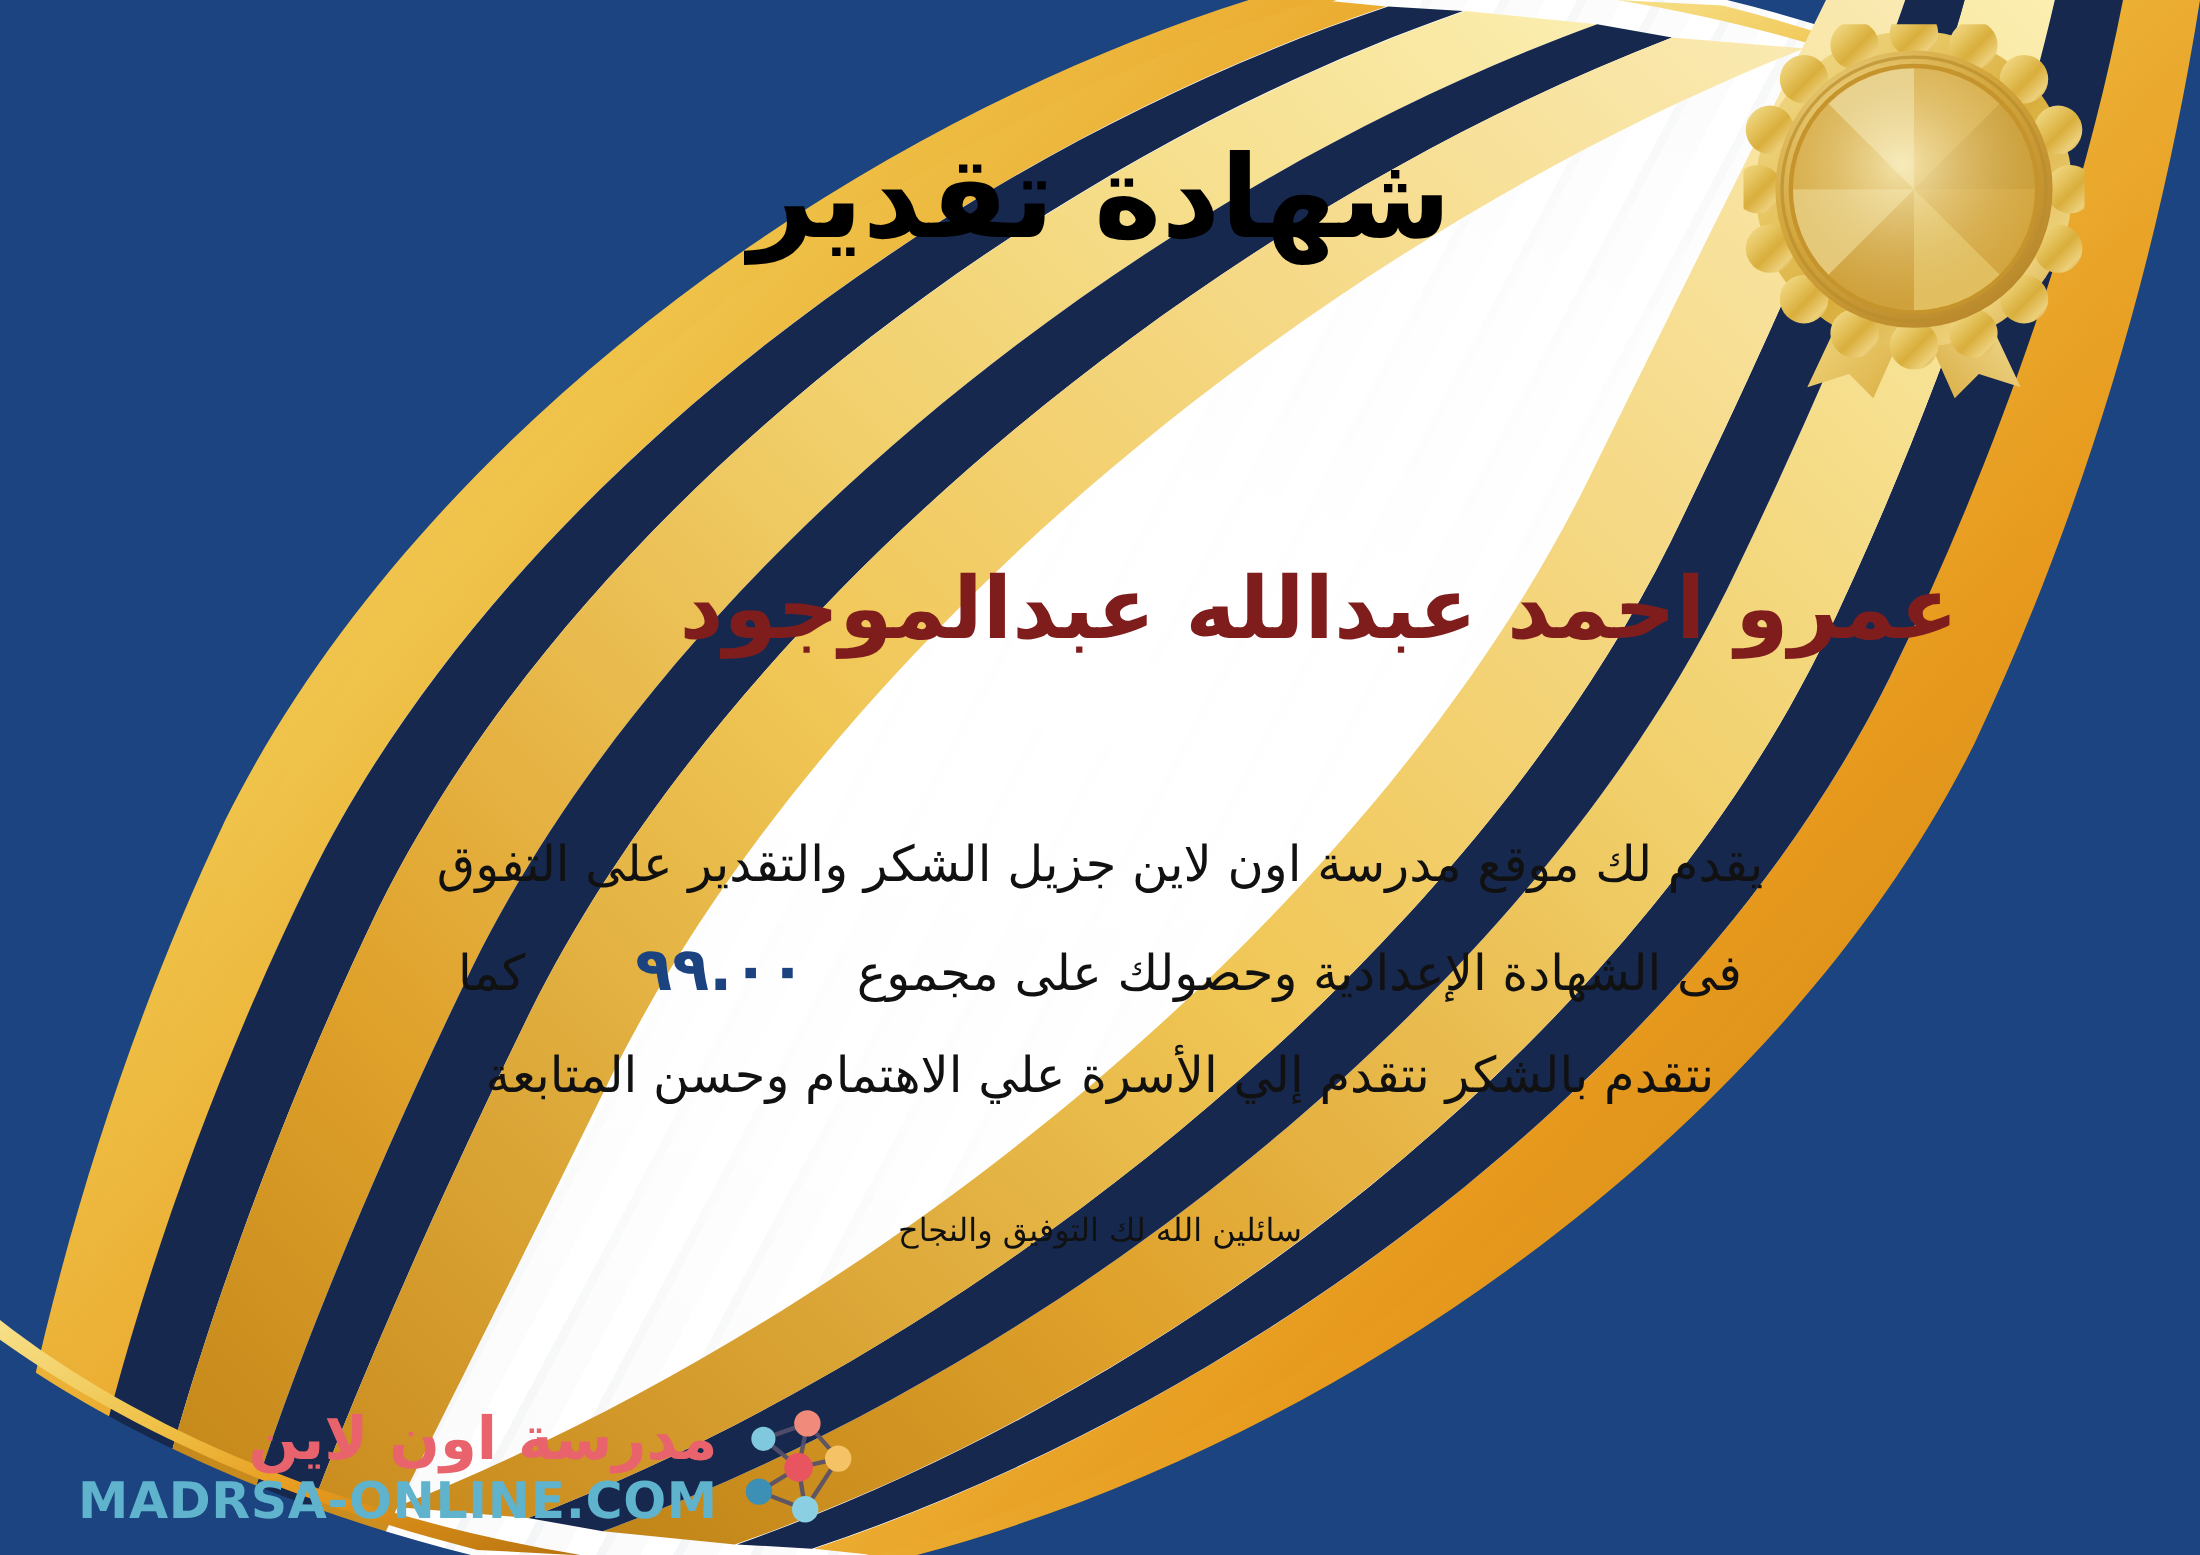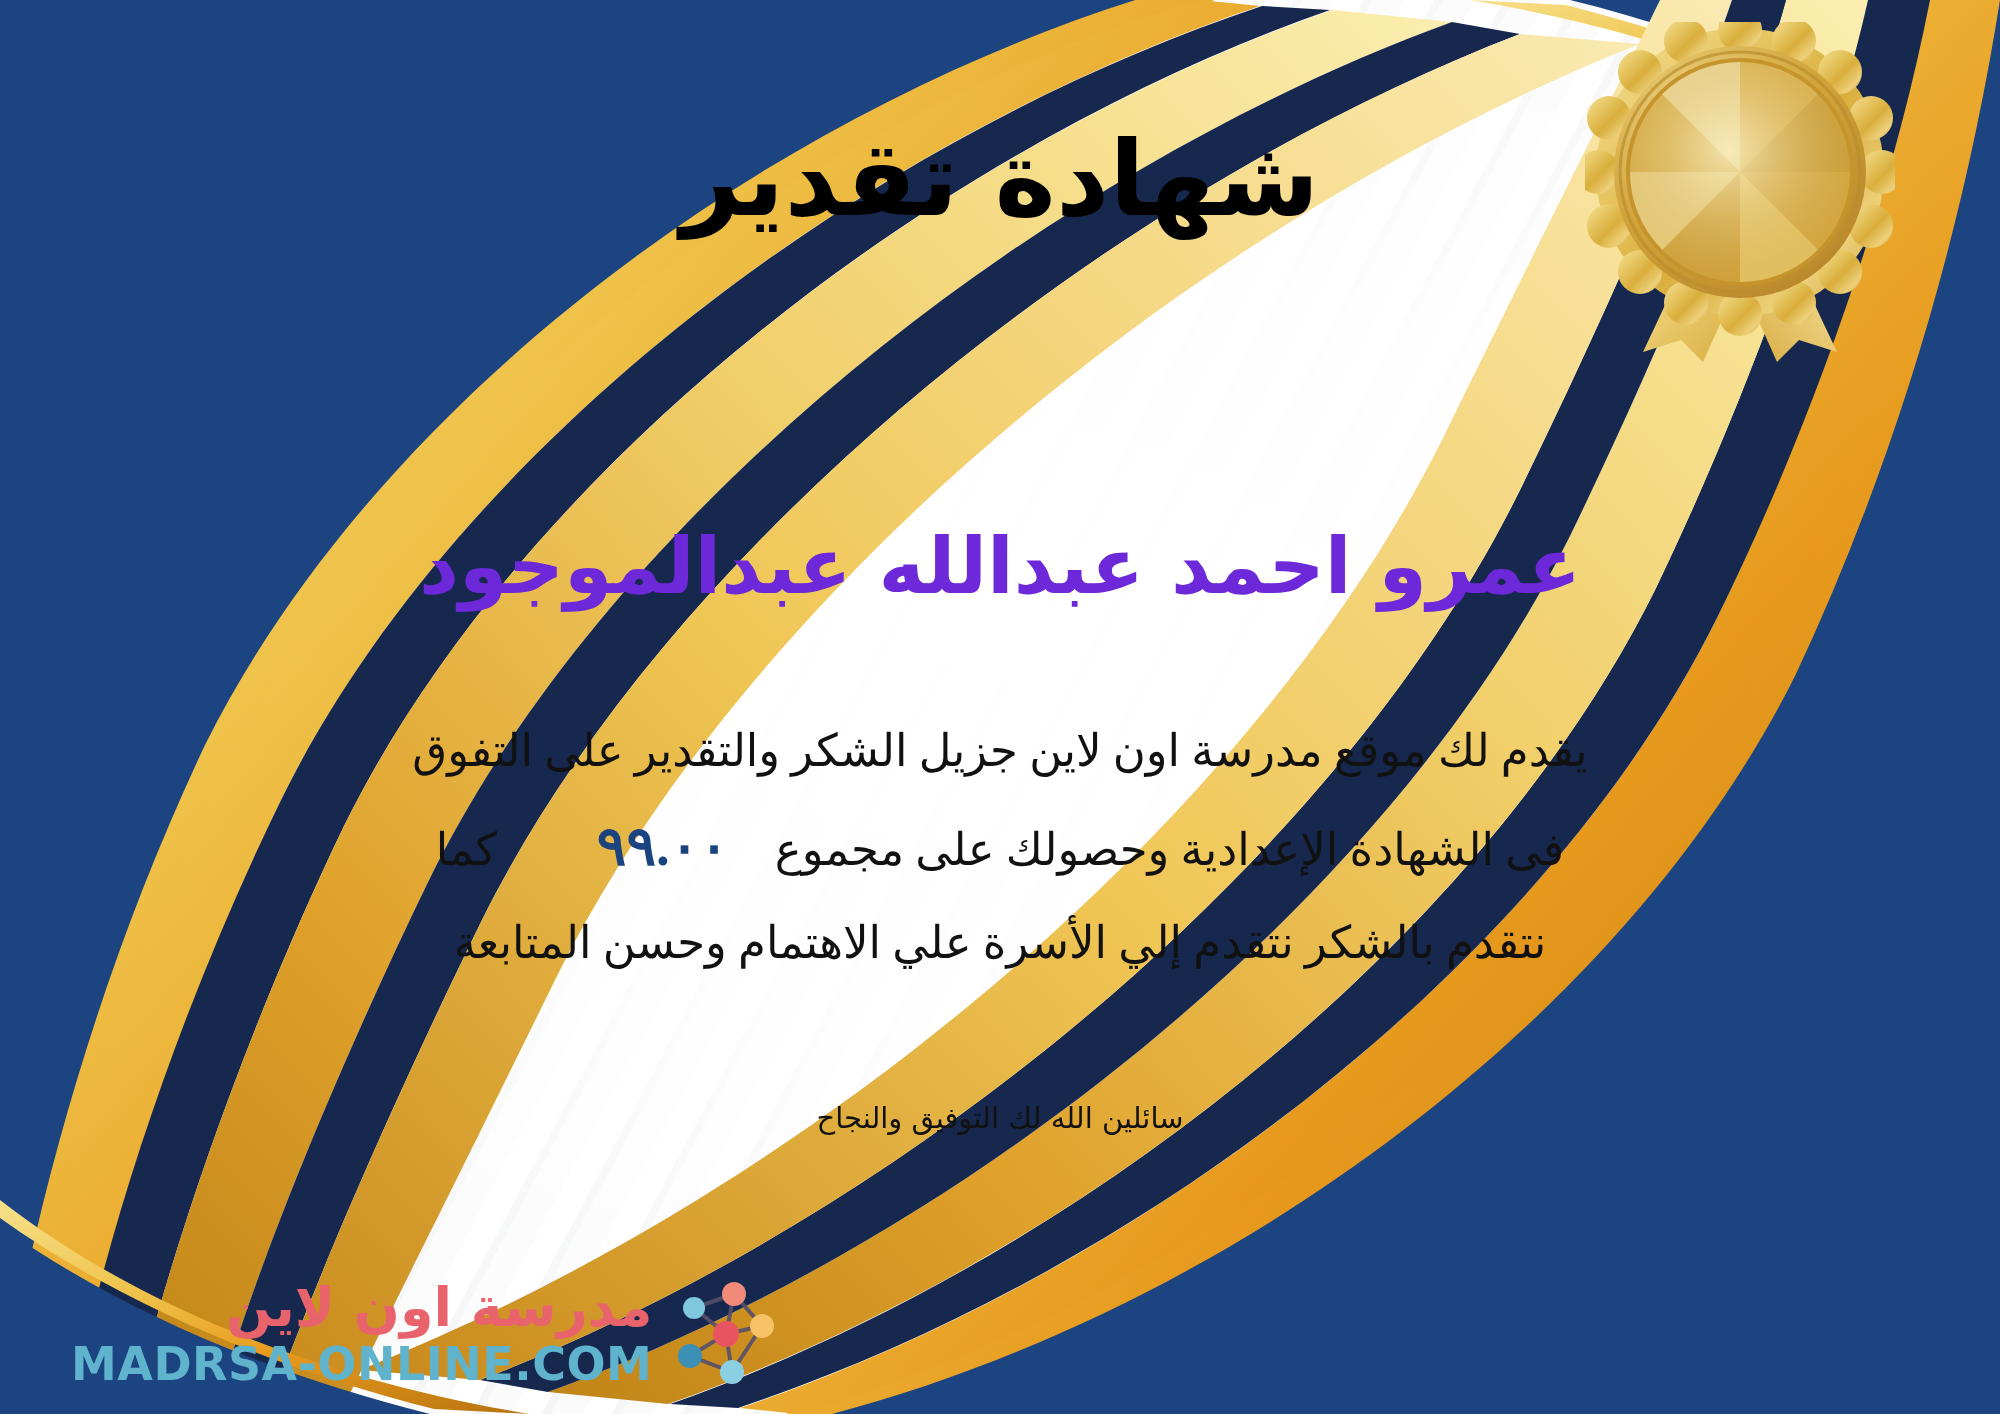--- a/index.html
+++ b/index.html
@@ -60,31 +60,32 @@
     top:120px; left:0; right:0;
     font-size:104px;
     font-weight:700;
     color:#000000;
     letter-spacing:1px;
     line-height:1.15;
   }
 
   .name {
     position:absolute;
-    top:520px; left:-30px; right:-30px;
+    top:508px; left:-30px; right:-30px;
     font-size:78px;
     font-weight:700;
-    color:#6d28d9;
+    color:#7f1d1d;
     line-height:1.2;
     white-space:nowrap;
+    text-align:right;
   }
 
   .body-block {
     position:absolute;
-    top:708px; left:-20px; right:-20px;font-family:Liberation Serif, serif;
+    top:743px; left:-20px; right:-20px;
   }
   .body-line {
     font-size:45px;
     color:#111111;
     line-height:1.92;
     font-weight:400;
     white-space:nowrap;
   }
   .body-line .score {
     color:#1b4380;

